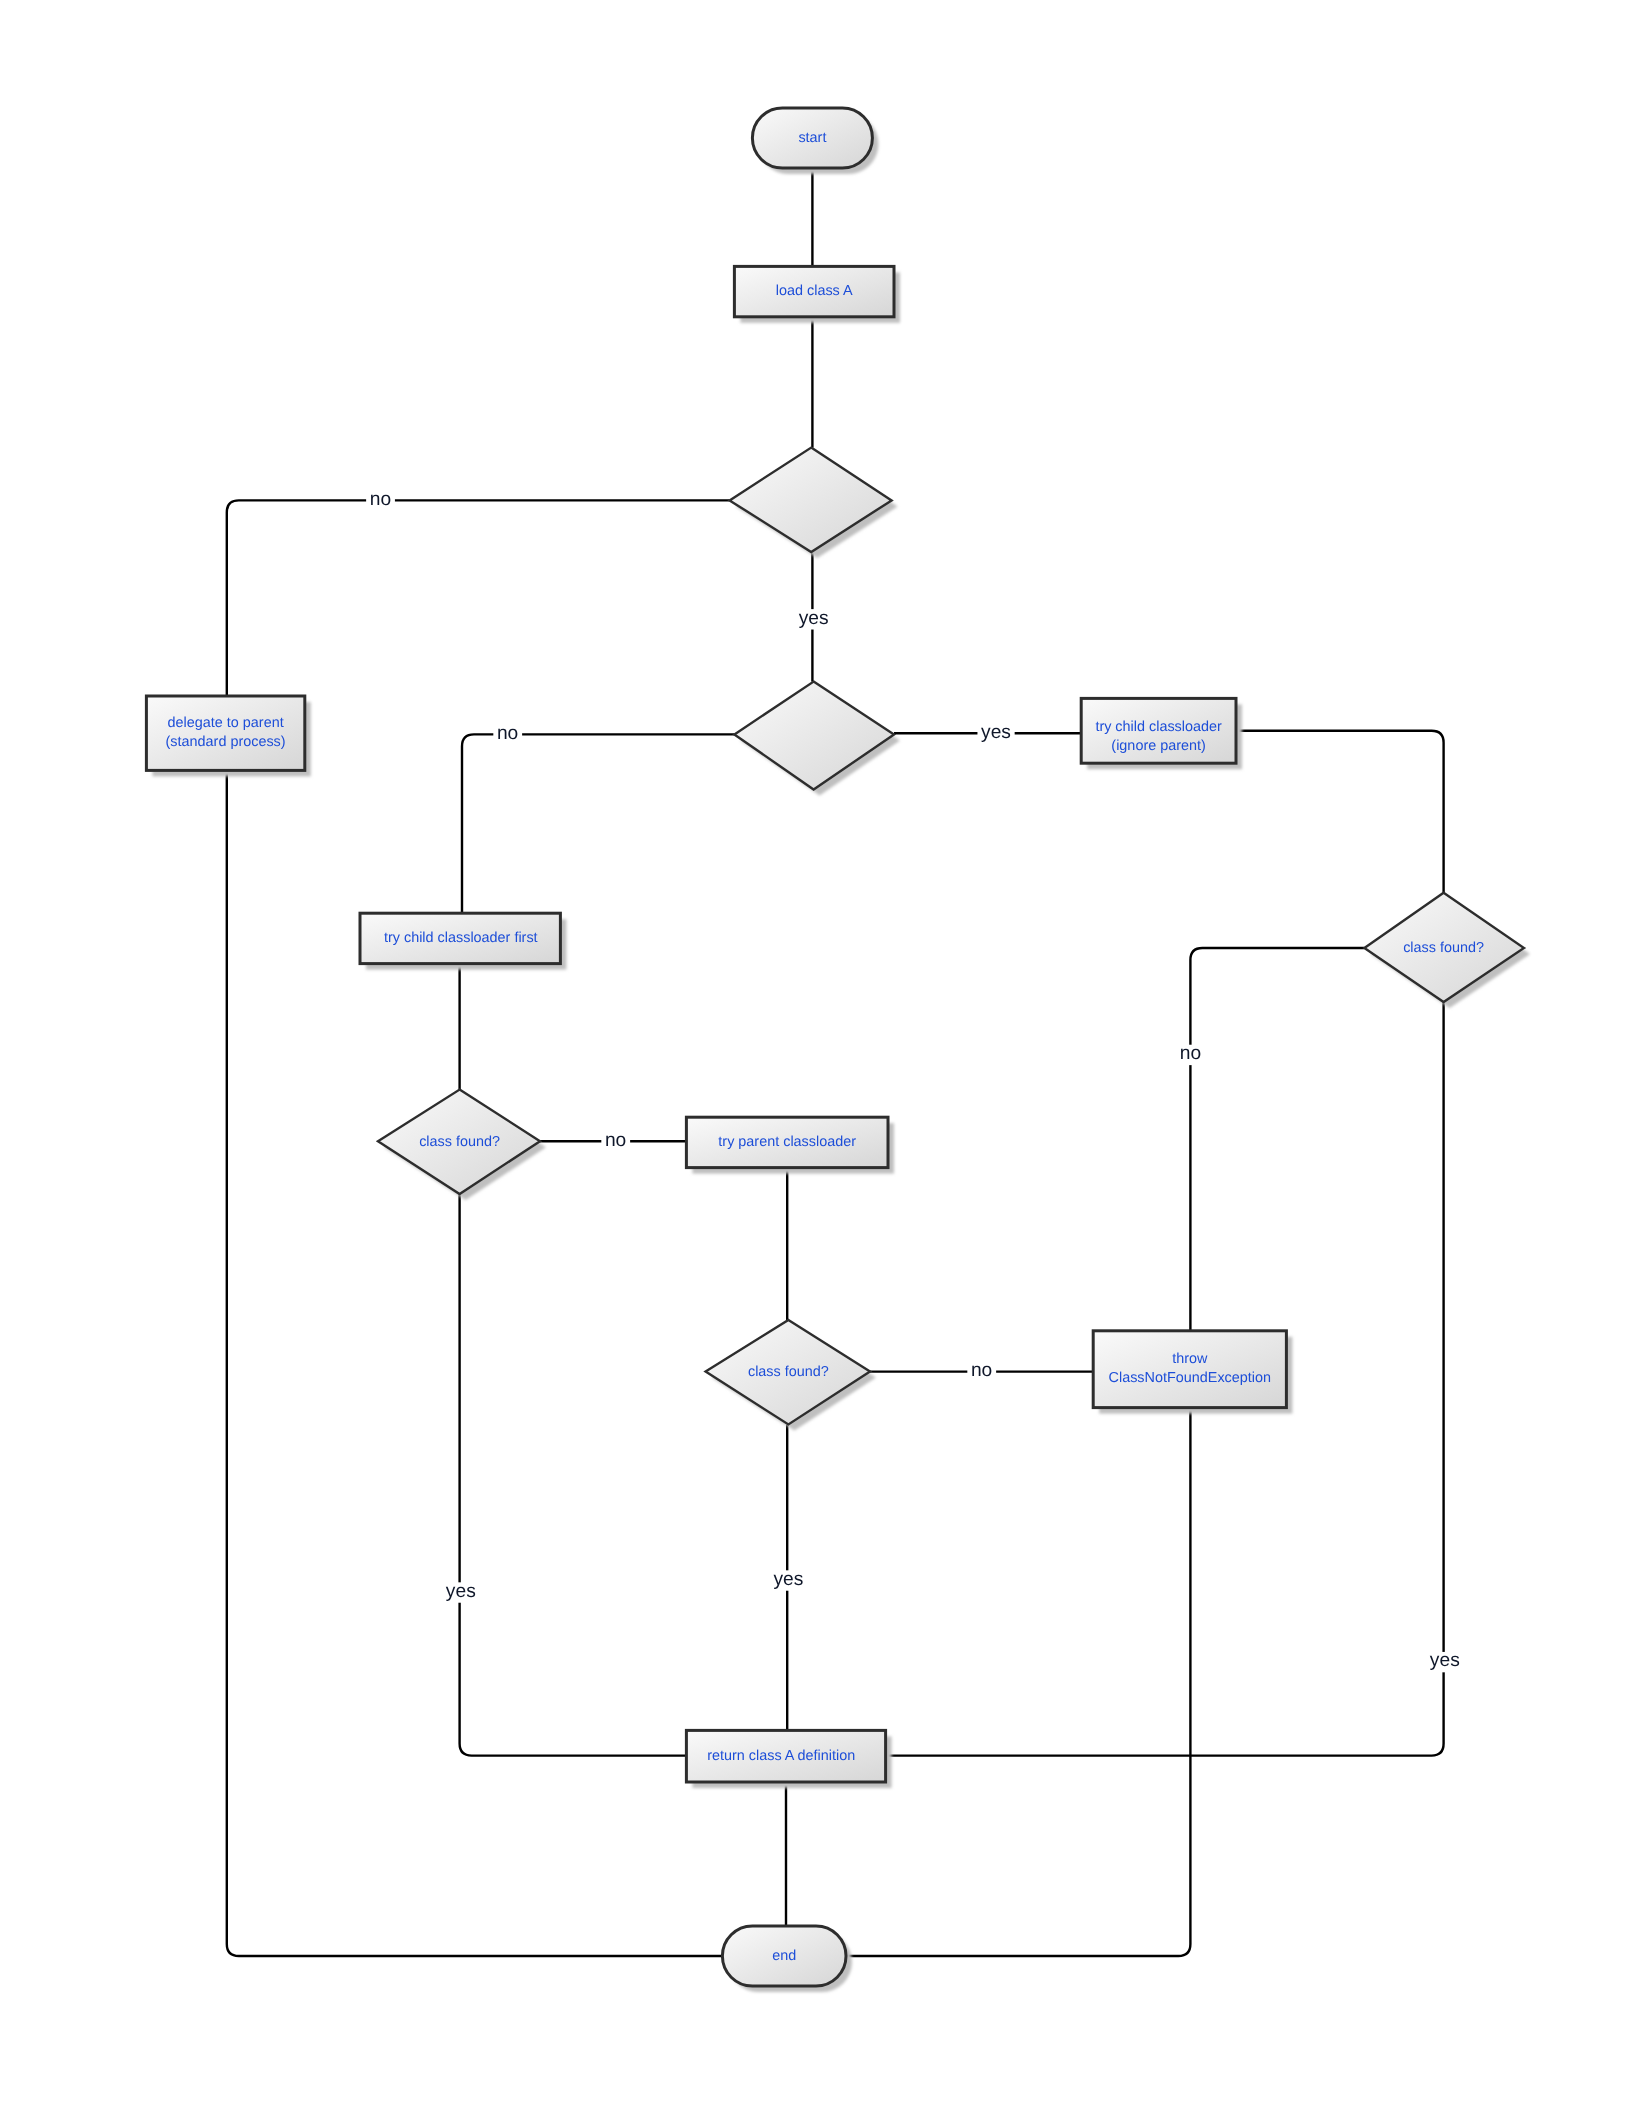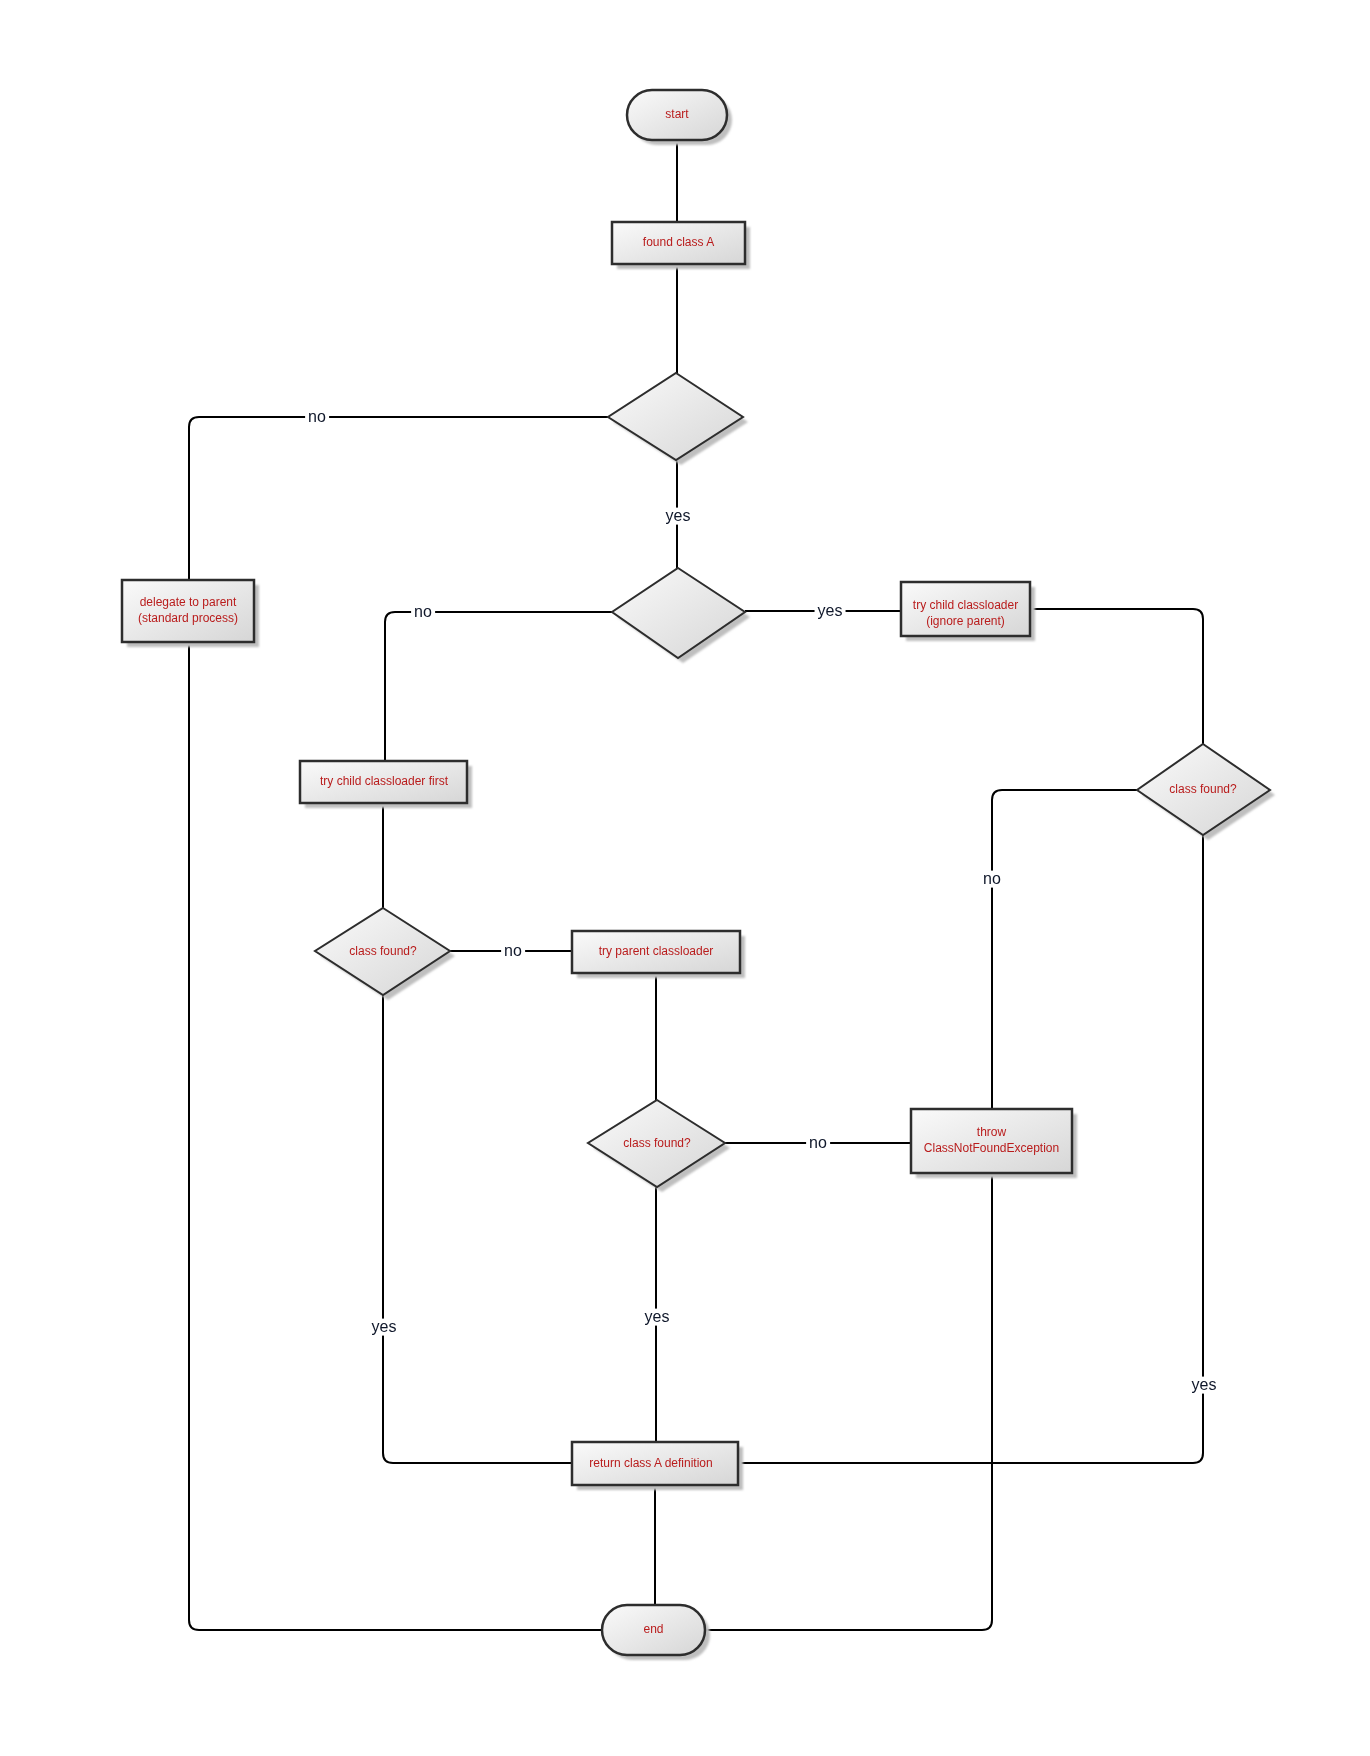--- a/index.html
+++ b/index.html
@@ -3,21 +3,21 @@
 <meta charset="utf-8">
 <style>
   html,body{margin:0;padding:0;background:#ffffff;}
   .canvas{
     position:relative;width:1370px;height:1756px;background:#ffffff;
     font-family:"Liberation Sans",sans-serif;overflow:hidden;
   }
   .edges-svg{position:absolute;left:0;top:0;}
   .node-text{
     position:absolute;display:flex;align-items:center;justify-content:center;
-    text-align:center;font-size:12px;line-height:1.3;color:#b91c1c;
+    text-align:center;font-size:12px;line-height:1.3;color:#1d4ed8;
     pointer-events:none;
   }
   .edge-label{
     position:absolute;transform:translate(-50%,-50%);
     background:#ffffff;padding:0 3px;font-size:16px;line-height:1.05;color:#0f172a;
     white-space:nowrap;
   }
 </style>
 </head>
 <body>
@@ -89,21 +89,21 @@
       <rect x="572" y="1442" width="166" height="43" stroke-width="2.5"></rect>
       <rect x="602" y="1605" width="103" height="50" rx="25" ry="25" stroke-width="2.5"></rect>
     </g>
   </svg>
 
   <div class="node-text" style="left:627px;top:90px;width:100px;height:50px">
     <span>start</span>
   </div>
 
   <div class="node-text" style="left:612px;top:222px;width:133px;height:42px">
-    <span>found class A</span>
+    <span>load class A</span>
   </div>
 
 
   <div class="node-text" style="left:126px;top:580px;width:124px;height:62px">
     <span>delegate to parent (standard process)</span>
   </div>
 
 
   <div class="node-text" style="left:903px;top:582px;width:125px;height:64px">
     <span>try child classloader (ignore parent)</span>

